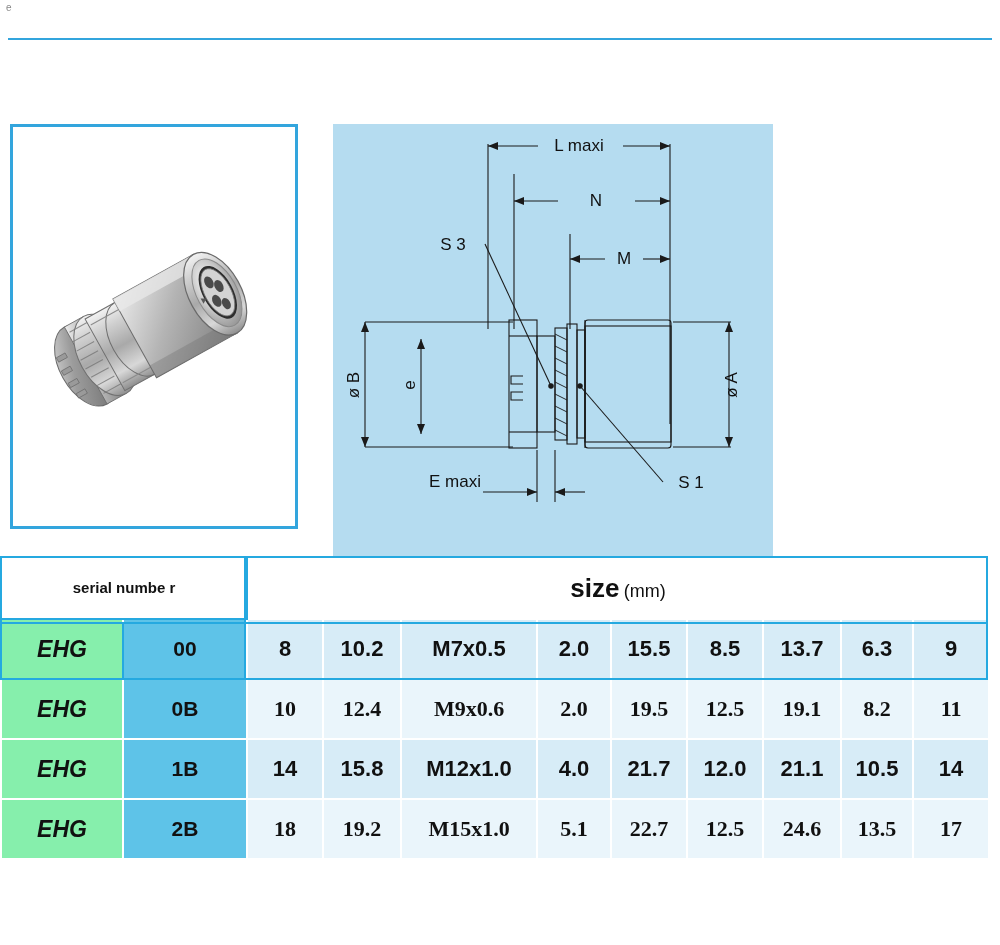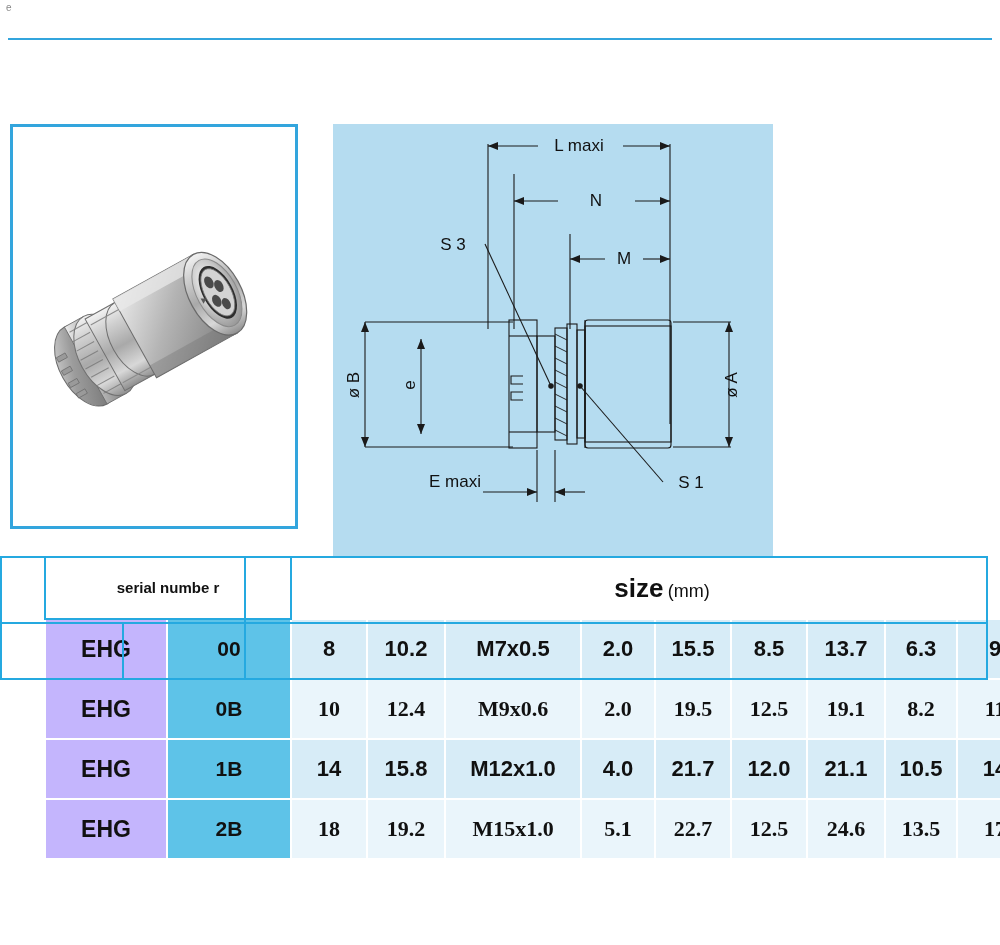--- a/index.html
+++ b/index.html
@@ -43,23 +43,22 @@
   .draw-panel {
     position: absolute; left: 333px; top: 124px;
     width: 440px; height: 472px;
     background: #b5dcf0;
     overflow: hidden;
   }
   .draw-panel svg { display: block; }
 
   
   .tbl-wrap {
-    position: absolute; left: 8px; top: 556px;
+    position: absolute; left: 0px; top: 556px;
     width: 832px;
-    padding-left: 36px;
   }
   table.spec {
     border-collapse: collapse;
     width: 988px;
     table-layout: fixed;
   }
   table.spec td, table.spec th {
     border: 2px solid #ffffff;
     text-align: center;
     vertical-align: middle;
@@ -95,24 +94,25 @@
     border: 2px solid #ffffff !important;
     font-size: 23px;
     font-weight: normal;
     height: 56px;
     color: #111;
   }
   .hdr-col sup { font-size: 13px; vertical-align: super; }
 
   
   td.model-cell {
-    background: #c4b5fd;
+    background: #86efac;
     font-size: 23px;
     height: 60px;
     color: #111;
+    font-style: italic;
   }
   td.series-cell {
     background: #5ec3e8;
     font-size: 21px;
     height: 60px;
   }
   td.val-cell {
     font-size: 22px;
     font-weight: normal;
     height: 60px;

